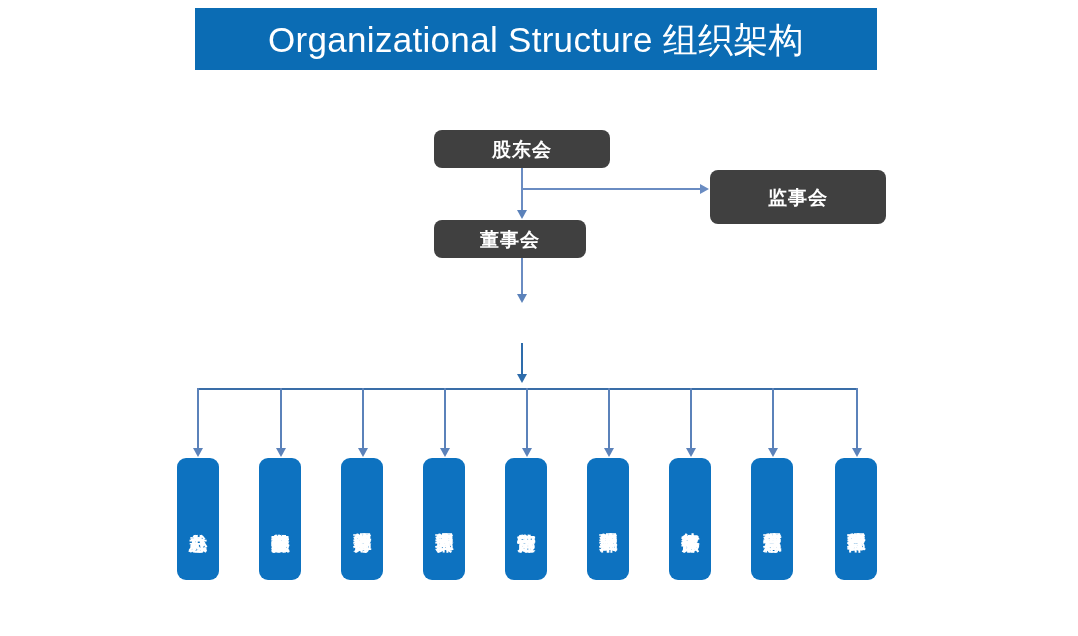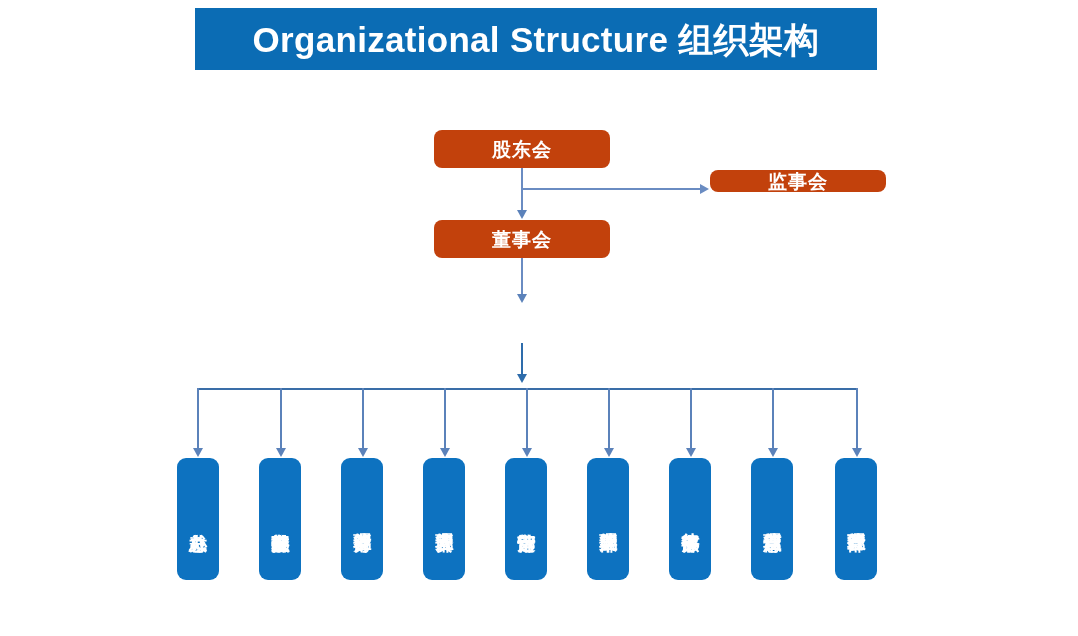--- a/index.html
+++ b/index.html
@@ -31,50 +31,50 @@
     width: 682px;
     height: 62px;
     background: #0b6cb4;
     display: flex;
     align-items: center;
     justify-content: center;
   }
   .title-text {
     color: #ffffff;
     font-size: 35px;
-    font-weight: bold;
+    font-weight: normal;
     letter-spacing: 0.3px;
     white-space: nowrap;
     line-height: 1;
   }
 
   
   .node {
     position: absolute;
-    background: #c2410c;
+    background: #404040;
     border-radius: 8px;
     display: flex;
     align-items: center;
     justify-content: center;
     box-sizing: border-box;
     z-index: 3;
   }
   .node-label {
     color: #ffffff;
     font-weight: bold;
     font-size: 19px;
     letter-spacing: 1px;
     white-space: nowrap;
     line-height: 1;
   }
 
   
   .node-shareholders { left: 434px; top: 130px;  width: 176px; height: 38px; }
-  .node-supervisors  { left: 710px; top: 170px;  width: 176px; height: 22px; }
-  .node-board        { left: 434px; top: 220px;  width: 176px; height: 38px; }
+  .node-supervisors  { left: 710px; top: 170px;  width: 176px; height: 54px; }
+  .node-board        { left: 434px; top: 220px;  width: 152px; height: 38px; }
   .node-chairman     { left: 432px; top: 305px;  width: 181px; height: 38px; }
 
   
   .dept {
     position: absolute;
     top: 458px;
     width: 42px;
     height: 122px;
     background: #0d72c0;
     border-radius: 9px;

